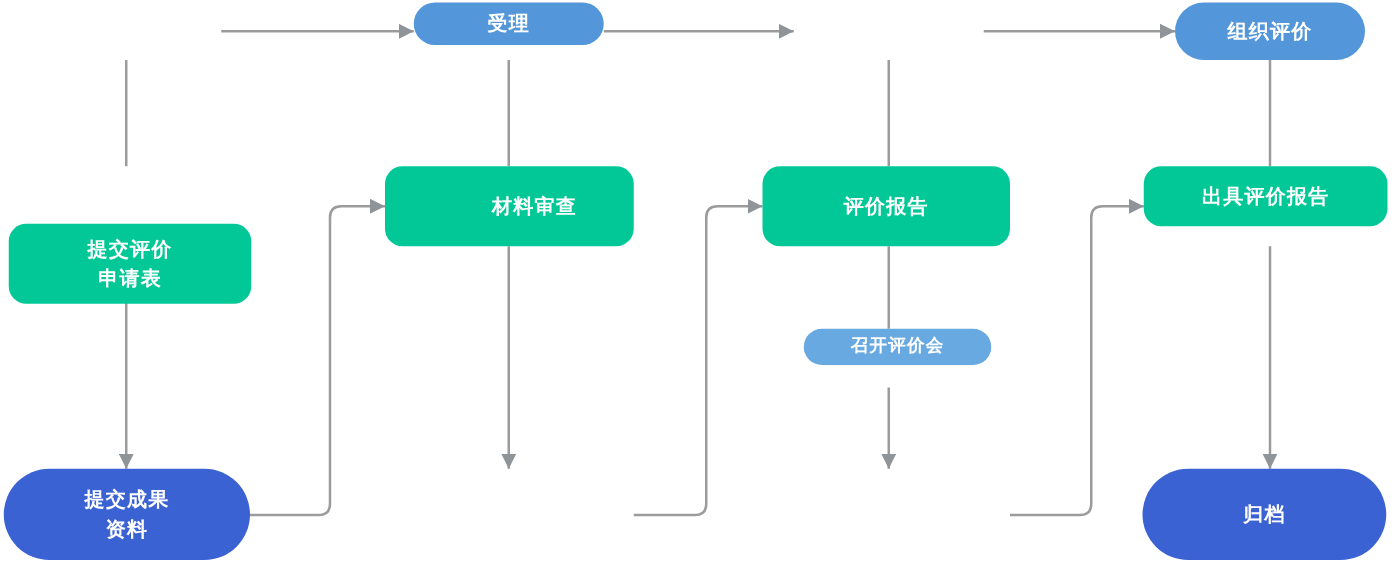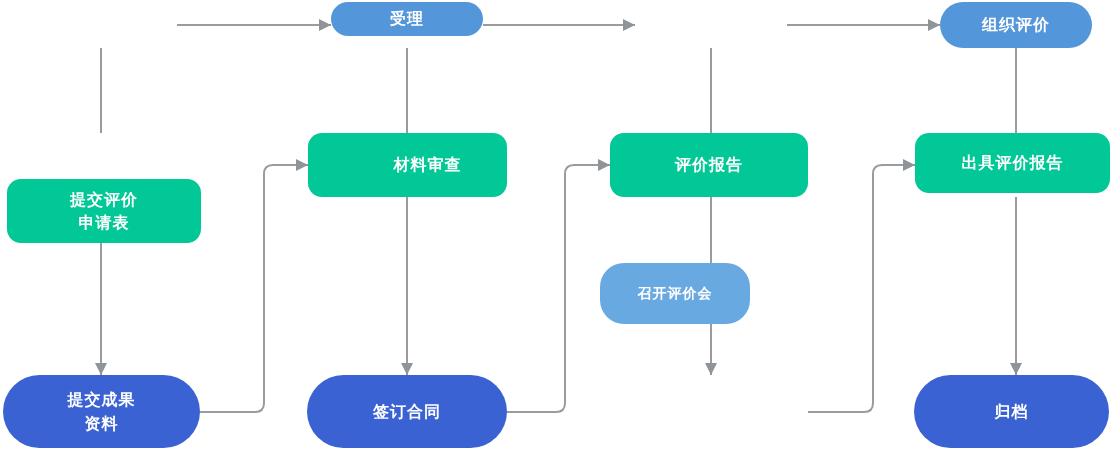--- a/index.html
+++ b/index.html
@@ -96,32 +96,29 @@
   <div class="node step" style="left:7px;   top:133px; width:194px; height:64px;margin-top:46px;">
     <span>提交评价
 申请表</span>
   </div>
   <div class="node step" style="left:308px; top:133px; width:199px; height:64px;padding-left:40px;">
     <span>材料审查</span>
   </div>
   <div class="node step" style="left:610px; top:133px; width:198px; height:64px;">
     <span>评价报告</span>
   </div>
-  <div class="node step" style="left:915px; top:133px; width:195px; height:60px;">
+  <div class="node step" style="left:915px; top:133px; width:195px; height:48px;">
     <span>出具评价报告</span>
   </div>
 
-  <div class="node meeting" style="left:600px; top:263px; width:150px; height:61px;">
+  <div class="node meeting" style="left:643px; top:263px; width:150px; height:29px;">
     <span>召开评价会</span>
   </div>
 
   <div class="node result" style="left:3px;   top:375px; width:197px; height:73px;">
     <span>提交成果
 资料</span>
-  </div>
-  <div class="node result" style="left:307px; top:375px; width:200px; height:73px;">
-    <span>签订合同</span>
   </div>
   <div class="node result" style="left:914px; top:375px; width:195px; height:73px;">
     <span>归档</span>
   </div>
 
 </div>
 
 </body></html>

